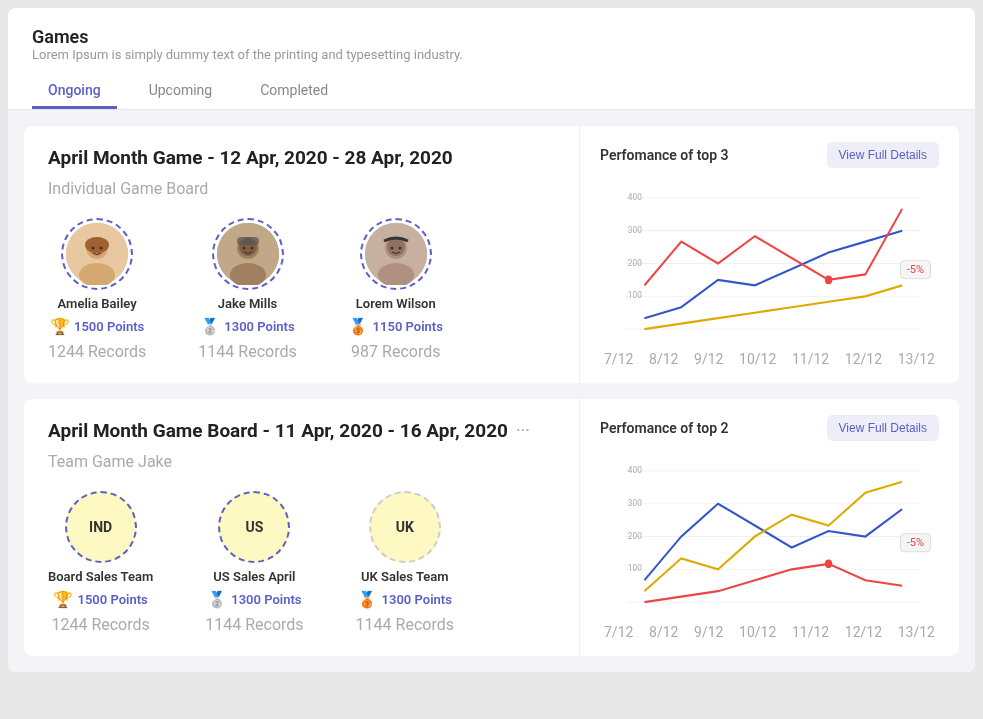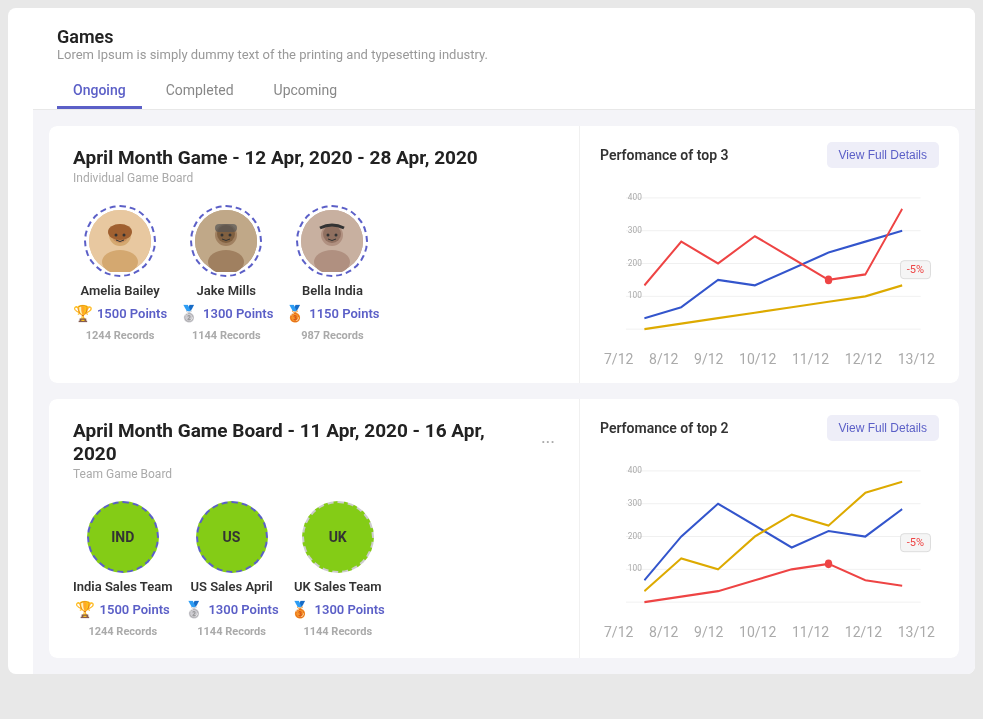--- a/index.html
+++ b/index.html
@@ -7,21 +7,20 @@
       font-family: -apple-system, BlinkMacSystemFont, 'Segoe UI', Roboto, sans-serif;
       background: #e8e8e8;
       padding: 8px;
       min-height: 719px;
       width: 983px;
     }
     .main-container {
       background: #fff;
       border-radius: 8px;
       overflow: hidden;
-      padding-left: 25px;
     }
     .header {
       padding: 18px 24px 0 24px;
       background: #fff;
       border-bottom: 1px solid #e8e8e8;
     }
     .header-top {
       display: flex;
       justify-content: space-between;
       align-items: flex-start;
@@ -42,21 +41,21 @@
       color: #fff;
       border: none;
       border-radius: 6px;
       padding: 10px 18px;
       font-size: 13px;
       font-weight: 500;
       cursor: pointer;
     }
     .tabs {
       display: flex;
-      gap: 4px;
+      gap: 12px;
       margin-top: 12px;
     }
     .tab {
       padding: 8px 16px;
       font-size: 14px;
       color: #888;
       cursor: pointer;
       border-bottom: 3px solid transparent;
       margin-right: 4px;
     }
@@ -93,27 +92,27 @@
       width: 380px;
       flex-shrink: 0;
       border-left: 1px solid #f0f0f0;
     }
     .game-title {
       font-size: 19px;
       font-weight: 700;
       color: #222;
     }
     .game-subtitle {
-      font-size: 12px;
+      font-size: 16px;
       color: #aaa;
-      margin-top: 2px;
+      margin-top: 10px;
     }
     .players {
       display: flex;
-      gap: 12px;
+      gap: 52px;
       margin-top: 20px;
       align-items: flex-start;
     }
     .player {
       display: flex;
       flex-direction: column;
       align-items: center;
       gap: 6px;
     }
     .avatar-ring {
@@ -146,24 +145,23 @@
     }
     .player-points {
       display: flex;
       align-items: center;
       gap: 4px;
       font-size: 13px;
       font-weight: 600;
       color: #5b5fc7;
     }
     .player-records {
-      font-size: 11px;
+      font-size: 16px;
       color: #aaa;
       text-align: left;
-      font-weight: bold;
     }
     .trophy-gold { color: #c8952c; font-size: 16px; }
     .trophy-silver { color: #8ba0c4; font-size: 16px; }
     .trophy-bronze { color: #b87333; font-size: 16px; }
     .perf-header {
       display: flex;
       justify-content: space-between;
       align-items: center;
       margin-bottom: 8px;
     }
@@ -208,21 +206,21 @@
       width: 72px;
       height: 72px;
       border-radius: 50%;
       border: 2.5px solid #5b5fc7;
       display: flex;
       align-items: center;
       justify-content: center;
       font-size: 15px;
       font-weight: 700;
       color: #333;
-      background: #84cc16;
+      background: #fef9c3;
     }
     .dots-menu {
       color: #aaa;
       font-size: 18px;
       cursor: pointer;
       margin-left: 8px;
     }
     .x-axis-labels {
       display: flex;
       justify-content: space-between;
@@ -237,22 +235,22 @@
 <div class="main-container">
   <div class="header">
     <div class="header-top">
       <div>
         <div class="header-title">Games</div>
         <div class="header-subtitle">Lorem Ipsum is simply dummy text of the printing and typesetting industry.</div>
       </div>
     </div>
     <div class="tabs">
       <div class="tab active">Ongoing</div>
+      <div class="tab">Upcoming</div>
       <div class="tab">Completed</div>
-      <div class="tab">Upcoming</div>
     </div>
   </div>
 
   <div class="content">
 
     <div class="game-card">
       <div class="game-left">
         <div class="game-title">April Month Game  - 12 Apr, 2020 -  28 Apr, 2020</div>
         <div class="game-subtitle">Individual Game Board</div>
         <div class="players">
@@ -312,21 +310,21 @@
                   <circle cx="31" cy="25" r="11" fill="#b09080"></circle>
                   <ellipse cx="31" cy="52" rx="18" ry="12" fill="#b09080"></ellipse>
                   <circle cx="31" cy="24" r="9" fill="#907060"></circle>
                   <circle cx="27" cy="25" r="1.5" fill="#333"></circle>
                   <circle cx="35" cy="25" r="1.5" fill="#333"></circle>
                   <path d="M27 29 Q31 32 35 29" stroke="#333" stroke-width="1" fill="none"></path>
                   <path d="M19 18 Q31 12 43 18" stroke="#333" stroke-width="3" fill="none"></path>
                 </svg>
               </div>
             </div>
-            <div class="player-name">Bella India</div>
+            <div class="player-name">Lorem Wilson</div>
             <div class="player-points">
               <span class="trophy-bronze">🥉</span>
               <span>1150 Points</span>
             </div>
             <div class="player-records">987 Records</div>
           </div>
         </div>
       </div>
       <div class="game-right">
         <div class="perf-header">
@@ -368,28 +366,28 @@
         </div>
       </div>
     </div>
 
     <div class="game-card">
       <div class="game-left">
         <div style="display:flex;align-items:center;">
           <div class="game-title">April Month Game Board - 11 Apr, 2020 -  16 Apr, 2020</div>
           <span class="dots-menu">···</span>
         </div>
-        <div class="game-subtitle">Team Game Board</div>
+        <div class="game-subtitle">Team Game Jake</div>
         <div class="players">
 
           <div class="player">
             <div class="team-ring" style="border:2.5px dashed #5b5fc7; font-size:14px;">
               <span>IND</span>
             </div>
-            <div class="player-name">India Sales Team</div>
+            <div class="player-name">Board Sales Team</div>
             <div class="player-points">
               <span class="trophy-gold">🏆</span>
               <span>1500 Points</span>
             </div>
             <div class="player-records">1244 Records</div>
           </div>
 
           <div class="player">
             <div class="team-ring" style="border:2.5px dashed #5b5fc7; font-size:14px;">
               <span>US</span>

